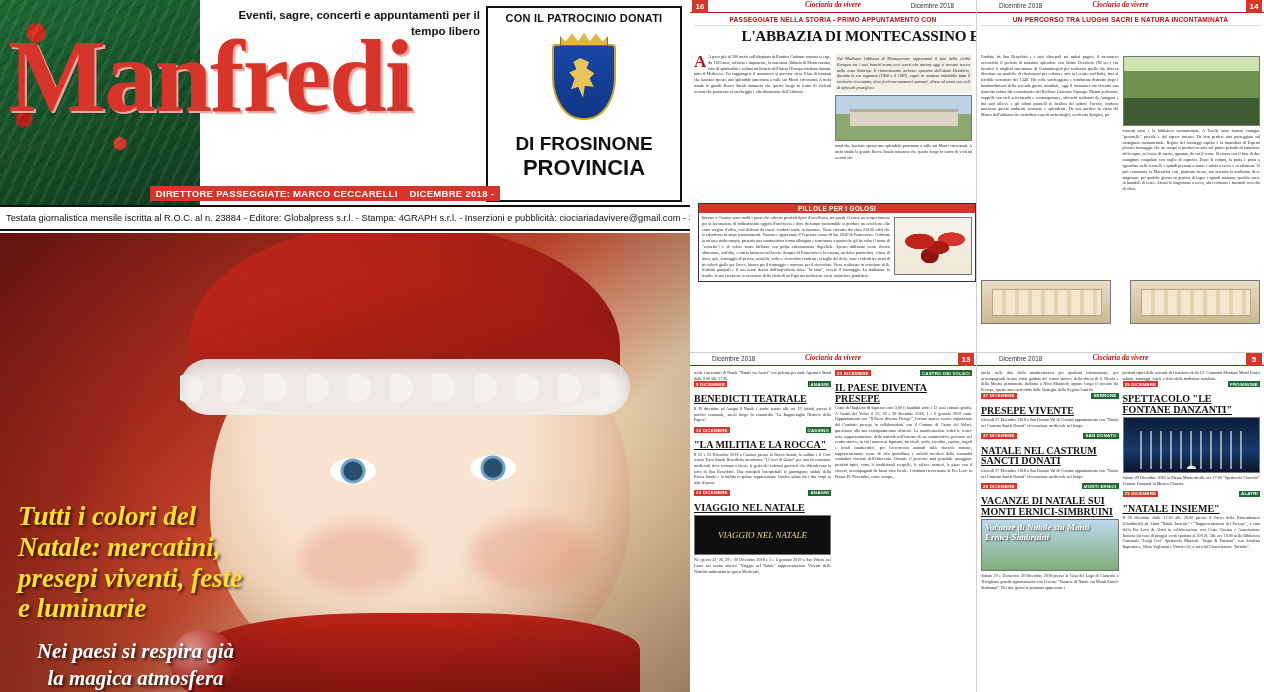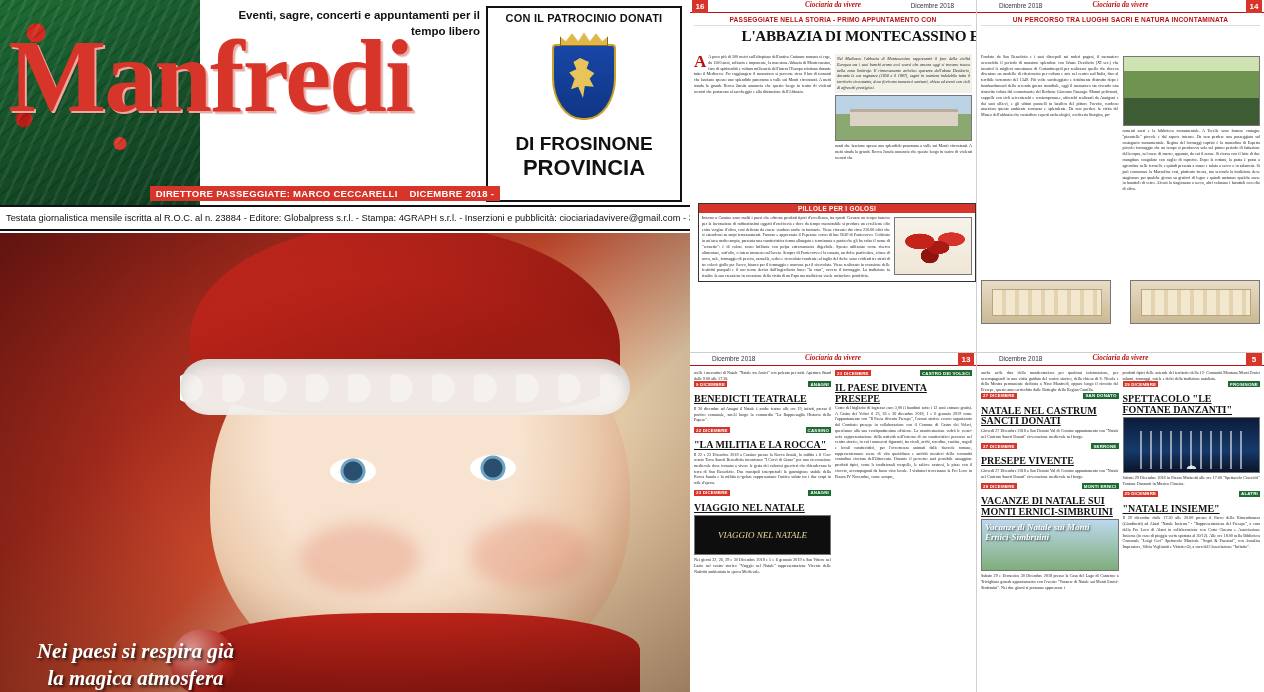--- a/index.html
+++ b/index.html
@@ -357,20 +357,21 @@
     <div class="hat-fur"></div>
     <div class="hat-fur2"></div>
     <div class="cheek l"></div>
     <div class="cheek r"></div>
     <div class="eye l"></div>
     <div class="eye r"></div>
     <div class="scarf"></div>
     <div class="bauble"></div>
     <div class="photo-vignette"></div>
 
+    <div class="cover-headline">Tutti i colori del Natale: mercatini, presepi viventi, feste e luminarie</div>
     <div class="cover-sub">Nei paesi si respira già la magica atmosfera della festa più amata dai bambini</div>
   </div>
 </div>
 
 <div class="pages">
 
   <div class="page page-top-left">
     <div class="pg-head">
       <div class="pg-num left">16</div>
       <div class="pg-title">Ciociaria da vivere</div>
@@ -496,32 +497,32 @@
       <div class="pg-num right">5</div>
     </div>
 
     <div class="cols" style="margin-top:4px;">
       <div class="col ev-col">
         <div class="ev-text">anche nelle date della manifestazione per qualsiasi informazione, per accompagnarli in una visita guidata del centro storico, della chiesa di S. Nicola e della Mostra permanente dedicata a Nino Manfredi, oppure lungo il circuito del Presepe, questo anno arricchito dalle Botteghe della Regina Camilla.</div>
 
         <div class="ev-item">
           <div class="ev-tagrow">
             <span class="ev-date">27 DICEMBRE</span>
+            <span class="ev-place">SERRONE</span>
+          </div>
+          <div class="ev-title">PRESEPE VIVENTE</div>
+          <div class="ev-text">Giovedì 27 Dicembre 2018 a San Donato Val di Comino appuntamento con "Natale nel Castrum Sancti Donati" rievocazione medievale nel borgo.</div>
+        </div>
+
+        <div class="ev-item">
+          <div class="ev-tagrow">
+            <span class="ev-date">27 DICEMBRE</span>
             <span class="ev-place">SAN DONATO</span>
           </div>
           <div class="ev-title">NATALE NEL CASTRUM SANCTI DONATI</div>
-          <div class="ev-text">Giovedì 27 Dicembre 2018 a San Donato Val di Comino appuntamento con "Natale nel Castrum Sancti Donati" rievocazione medievale nel borgo.</div>
-        </div>
-
-        <div class="ev-item">
-          <div class="ev-tagrow">
-            <span class="ev-date">27 DICEMBRE</span>
-            <span class="ev-place">SERRONE</span>
-          </div>
-          <div class="ev-title">PRESEPE VIVENTE</div>
           <div class="ev-text">Giovedì 27 Dicembre 2018 a San Donato Val di Comino appuntamento con "Natale nel Castrum Sancti Donati" rievocazione medievale nel borgo.</div>
         </div>
 
         <div class="ev-item">
           <div class="ev-tagrow">
             <span class="ev-date">28 DICEMBRE</span>
             <span class="ev-place">MONTI ERNICI</span>
           </div>
           <div class="ev-title">VACANZE DI NATALE SUI MONTI ERNICI-SIMBRUINI</div>
           <div class="photo-box vacanze" style="height:52px;">

